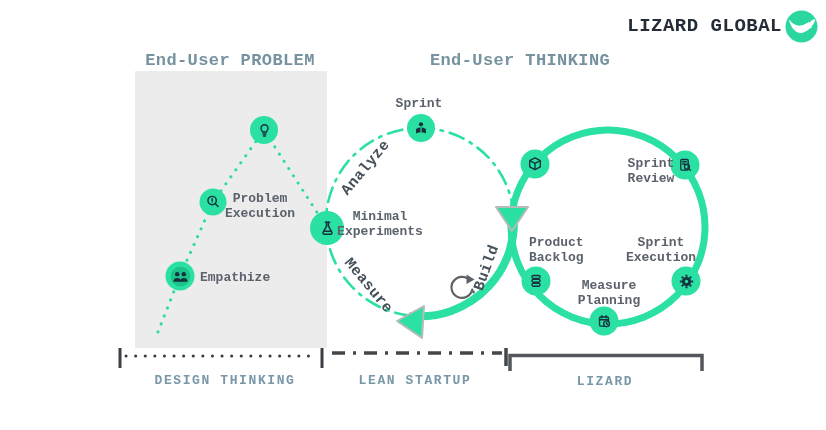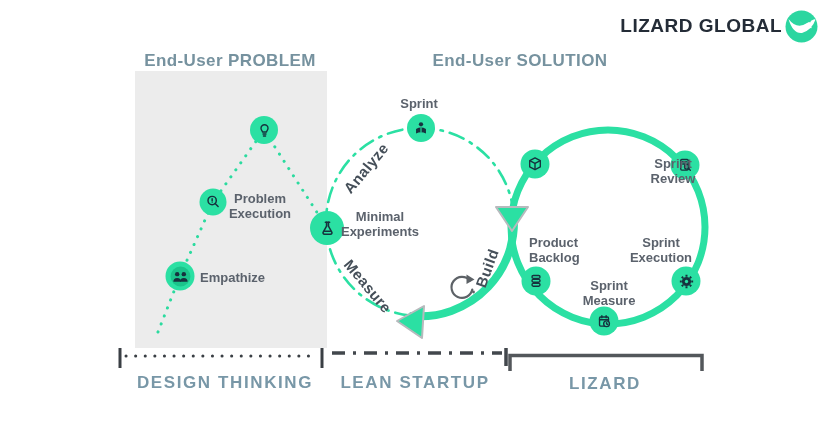--- a/index.html
+++ b/index.html
@@ -1,18 +1,18 @@
 <!DOCTYPE html>
 <html><head>
 <meta charset="utf-8">
 <style>
   html,body{margin:0;padding:0;background:#fff;}
   #stage{
     position:relative;width:826px;height:430px;background:#ffffff;overflow:hidden;
-    font-family:Liberation Sans, sans-serif;
+    font-family:Liberation Mono, monospace;
   }
   .gray-panel{position:absolute;left:135px;top:71px;width:192px;height:277px;background:#ececec;}
   svg.art{position:absolute;left:0;top:0;}
   .section-title{
     position:absolute;transform:translateX(-50%);white-space:nowrap;
     font-size:17px;font-weight:bold;color:#76929f;letter-spacing:.4px;
   }
   .node{
     position:absolute;border-radius:50%;background:#2be0a3;
     display:flex;align-items:center;justify-content:center;
@@ -24,21 +24,21 @@
     line-height:1.16;z-index:3;
   }
   .label.center{transform:translateX(-50%);text-align:center;}
   .label.nowrap{white-space:nowrap;}
   .phase{
     position:absolute;font-size:15px;font-weight:bold;color:#454f59;
     letter-spacing:.5px;white-space:nowrap;z-index:2;
   }
   .bracket-label{
     position:absolute;transform:translateX(-50%);white-space:nowrap;
-    font-size:17px;font-weight:bold;color:#7897a7;letter-spacing:1.6px;text-align:right;
+    font-size:13px;font-weight:bold;color:#7897a7;letter-spacing:1.6px;text-align:right;
   }
   .brand-text{
     position:absolute;top:15px;right:44px;font-size:19px;font-weight:bold;
     color:#242c37;letter-spacing:.5px;white-space:nowrap;
   }
   .brand-mark{position:absolute;left:785px;top:10px;width:33px;height:33px;}
 </style>
 </head>
 <body>
 
@@ -78,21 +78,21 @@
 
   <div class="brand-text">LIZARD GLOBAL</div>
   <svg class="brand-mark" viewBox="0 0 33 33">
     <circle cx="16.5" cy="16.5" r="16" fill="#2bd6a0"></circle>
     <path d="M3.5 9 Q12 20 22 13 Q30 8 30.5 9.5 Q27 20 17 23 Q8 24 3.5 9 Z" fill="#ffffff"></path>
     <path d="M20 12.5 q3-1.5 5-1" stroke="#2bd6a0" stroke-width="1.4" fill="none" stroke-linecap="round"></path>
     <path d="M22 16 q2.5.2 4 1.5" stroke="#ffffff" stroke-width="1.2" fill="none" stroke-linecap="round"></path>
   </svg>
 
   <div class="section-title" style="left:230px;top:51px">End-User PROBLEM</div>
-  <div class="section-title" style="left:520px;top:51px">End-User SOLUTION</div>
+  <div class="section-title" style="left:520px;top:51px">End-User THINKING</div>
 
   <div class="node" style="left:180px;top:276px;width:29px;height:29px">
     <svg width="22" height="22" viewBox="0 0 16 16">
       <circle cx="8" cy="8" r="7.2" fill="#1bc48b"></circle>
       <circle cx="5.6" cy="6.3" r="1.6" fill="#16323e"></circle>
       <circle cx="10.4" cy="6.3" r="1.6" fill="#16323e"></circle>
       <path d="M2.8 11.8 a2.8 2.8 0 0 1 5.6 0 Z" fill="#16323e"></path>
       <path d="M7.6 11.8 a2.8 2.8 0 0 1 5.6 0 Z" fill="#16323e"></path>
     </svg>
   </div>
@@ -181,22 +181,22 @@
         <line x1="3.8" y1="8" x2="2.1" y2="8"></line>
         <line x1="5.03" y1="5.03" x2="3.83" y2="3.83"></line>
         <line x1="8" y1="3.8" x2="8" y2="2.1"></line>
         <line x1="10.97" y1="5.03" x2="12.17" y2="3.83"></line>
       </g>
       <circle cx="8" cy="8" r="4.1" fill="#16323e"></circle>
       <circle cx="8" cy="8" r="1.5" fill="#2be0a3"></circle>
     </svg>
   </div>
 
-  <div class="label center" style="left:673px;top:156px;width:60px">Sprint Review</div>
+  <div class="label center" style="left:651px;top:156px;width:60px">Sprint Review</div>
   <div class="label" style="left:529px;top:235px;width:70px">Product Backlog</div>
-  <div class="label center" style="left:609px;top:278px;width:72px">Sprint Measure</div>
+  <div class="label center" style="left:609px;top:278px;width:72px">Measure Planning</div>
   <div class="label center" style="left:661px;top:235px;width:80px">Sprint Execution</div>
 
   <div class="bracket-label" style="left:225px;top:373px">DESIGN THINKING</div>
   <div class="bracket-label" style="left:415px;top:373px">LEAN STARTUP</div>
   <div class="bracket-label" style="left:605px;top:374px">LIZARD</div>
 
 </div>
 
 </body></html>

